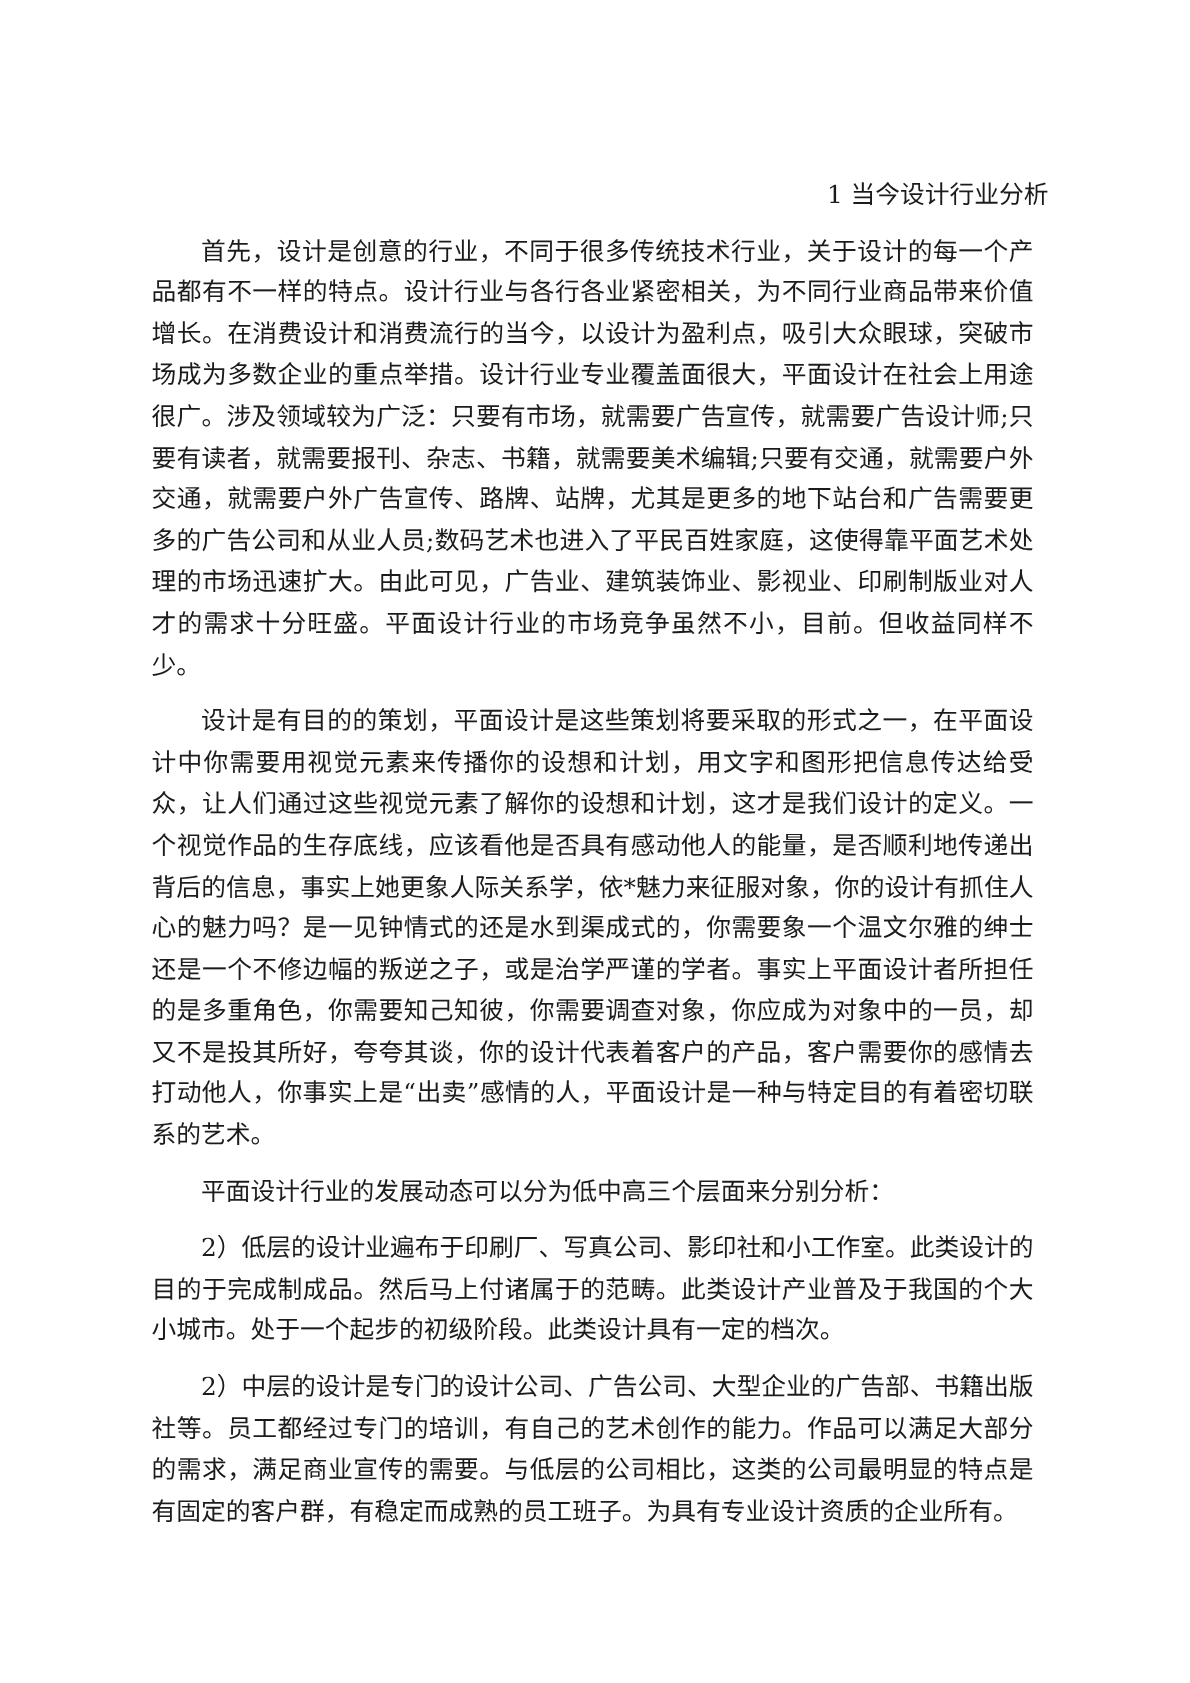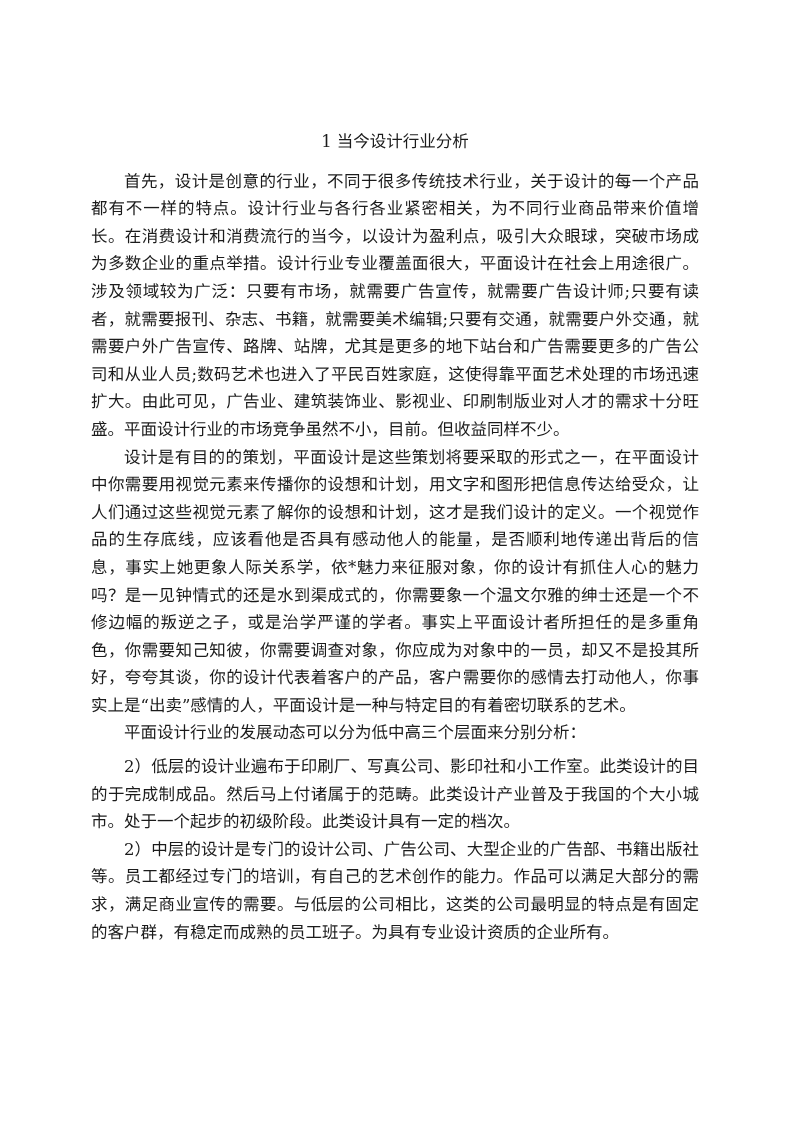--- a/index.html
+++ b/index.html
@@ -22,28 +22,28 @@
     top: 116px;
     width: 608px;
     color: #1b1b1b;
     font-size: 16.5px;
     line-height: 27.6px;
     text-align: justify;
     text-justify: inter-ideograph;
     word-break: break-all;
   }
   .doc-title {
-    margin: 12px;
+    margin: 0;
     font-size: 16.5px;
     font-weight: normal;
-    text-align: center;
+    text-align: right;
     text-indent: 0;
   }
   .content p {
-    margin: 0;
+    margin: 10px;
     text-indent: 2em;
   }
   .content p.numbered-item-first {
     margin-top: 6px;
   }
 </style>
 </head>
 <body>
 
 <div class="page">

